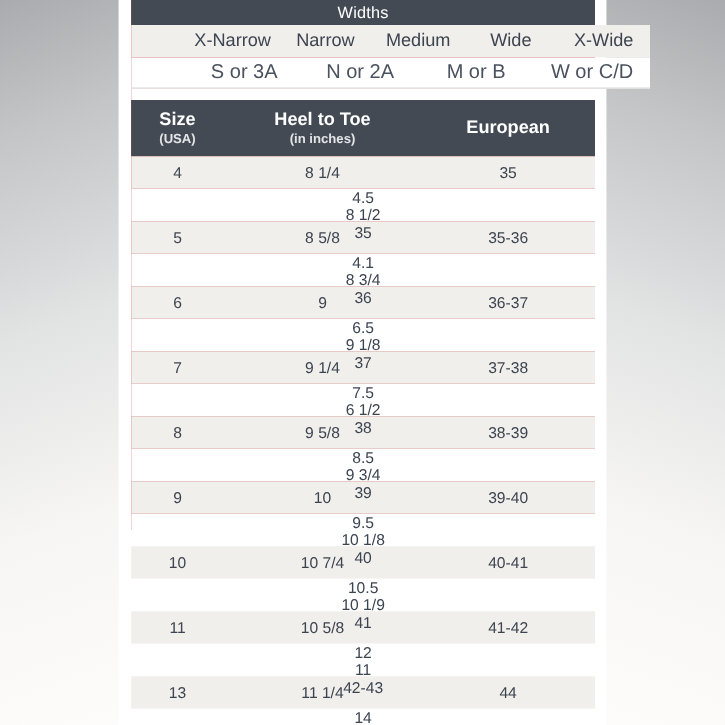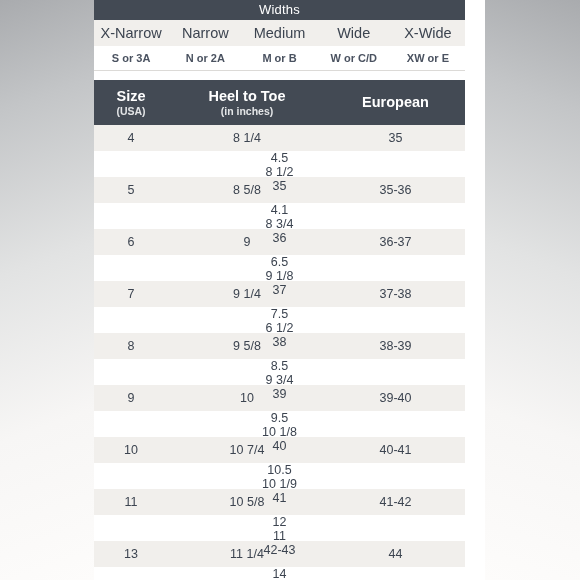--- a/index.html
+++ b/index.html
@@ -39,40 +39,41 @@
     height: 580px;
     width: 10px;
     background: #ffffff;
   }
   .gutter.left  { left: 95px; }
   .gutter.right { right: 95px; }
 
   
   #chart {
     position: absolute;
-    left: 94px;
+    left: 105px;
     top: 0;
     width: 371px;
     height: 424px;
     background: #b91c1c;
   }
 
   
   .widths-title {
     height: 20px;
     line-height: 20px;
     background: #434a54;
     color: #ffffff;
     text-align: center;
     font-size: 13px;
     letter-spacing: 0.2px;
   }
   .widths-row {
     display: flex;
     width: 100%;
+    padding-left: 44px;
   }
   .widths-row .cell {
     flex: 1 1 0;
     text-align: center;
     color: #3c4450;
     white-space: nowrap;
   }
   .widths-names {
     background: #f1efec;
     height: 26px;
@@ -81,23 +82,22 @@
     line-height: 26px;
     font-size: 14.5px;
   }
   .widths-abbr {
     background: #ffffff;
     height: 24px;
     border-bottom: 1px solid #dcdad7;
   }
   .widths-abbr .cell {
     line-height: 24px;
-    font-size: 11px;
+    font-size: 16px;
     color: #4a5260;
-    font-weight: bold;
   }
 
   
   .spacer {
     height: 9px;
     background: #ffffff;
   }
   .table-head {
     display: flex;
     background: #434a54;
@@ -158,21 +158,20 @@
       <div class="cell">Medium</div>
       <div class="cell">Wide</div>
       <div class="cell">X-Wide</div>
     </div>
 
     <div class="widths-row widths-abbr">
       <div class="cell">S or 3A</div>
       <div class="cell">N or 2A</div>
       <div class="cell">M or B</div>
       <div class="cell">W or C/D</div>
-      <div class="cell">XW or E</div>
     </div>
 
     <div class="spacer"></div>
 
     <div class="table-head">
       <div class="col col-size">
         <span class="main">Size</span>
         <span class="sub">(USA)</span>
       </div>
       <div class="col col-heel">

